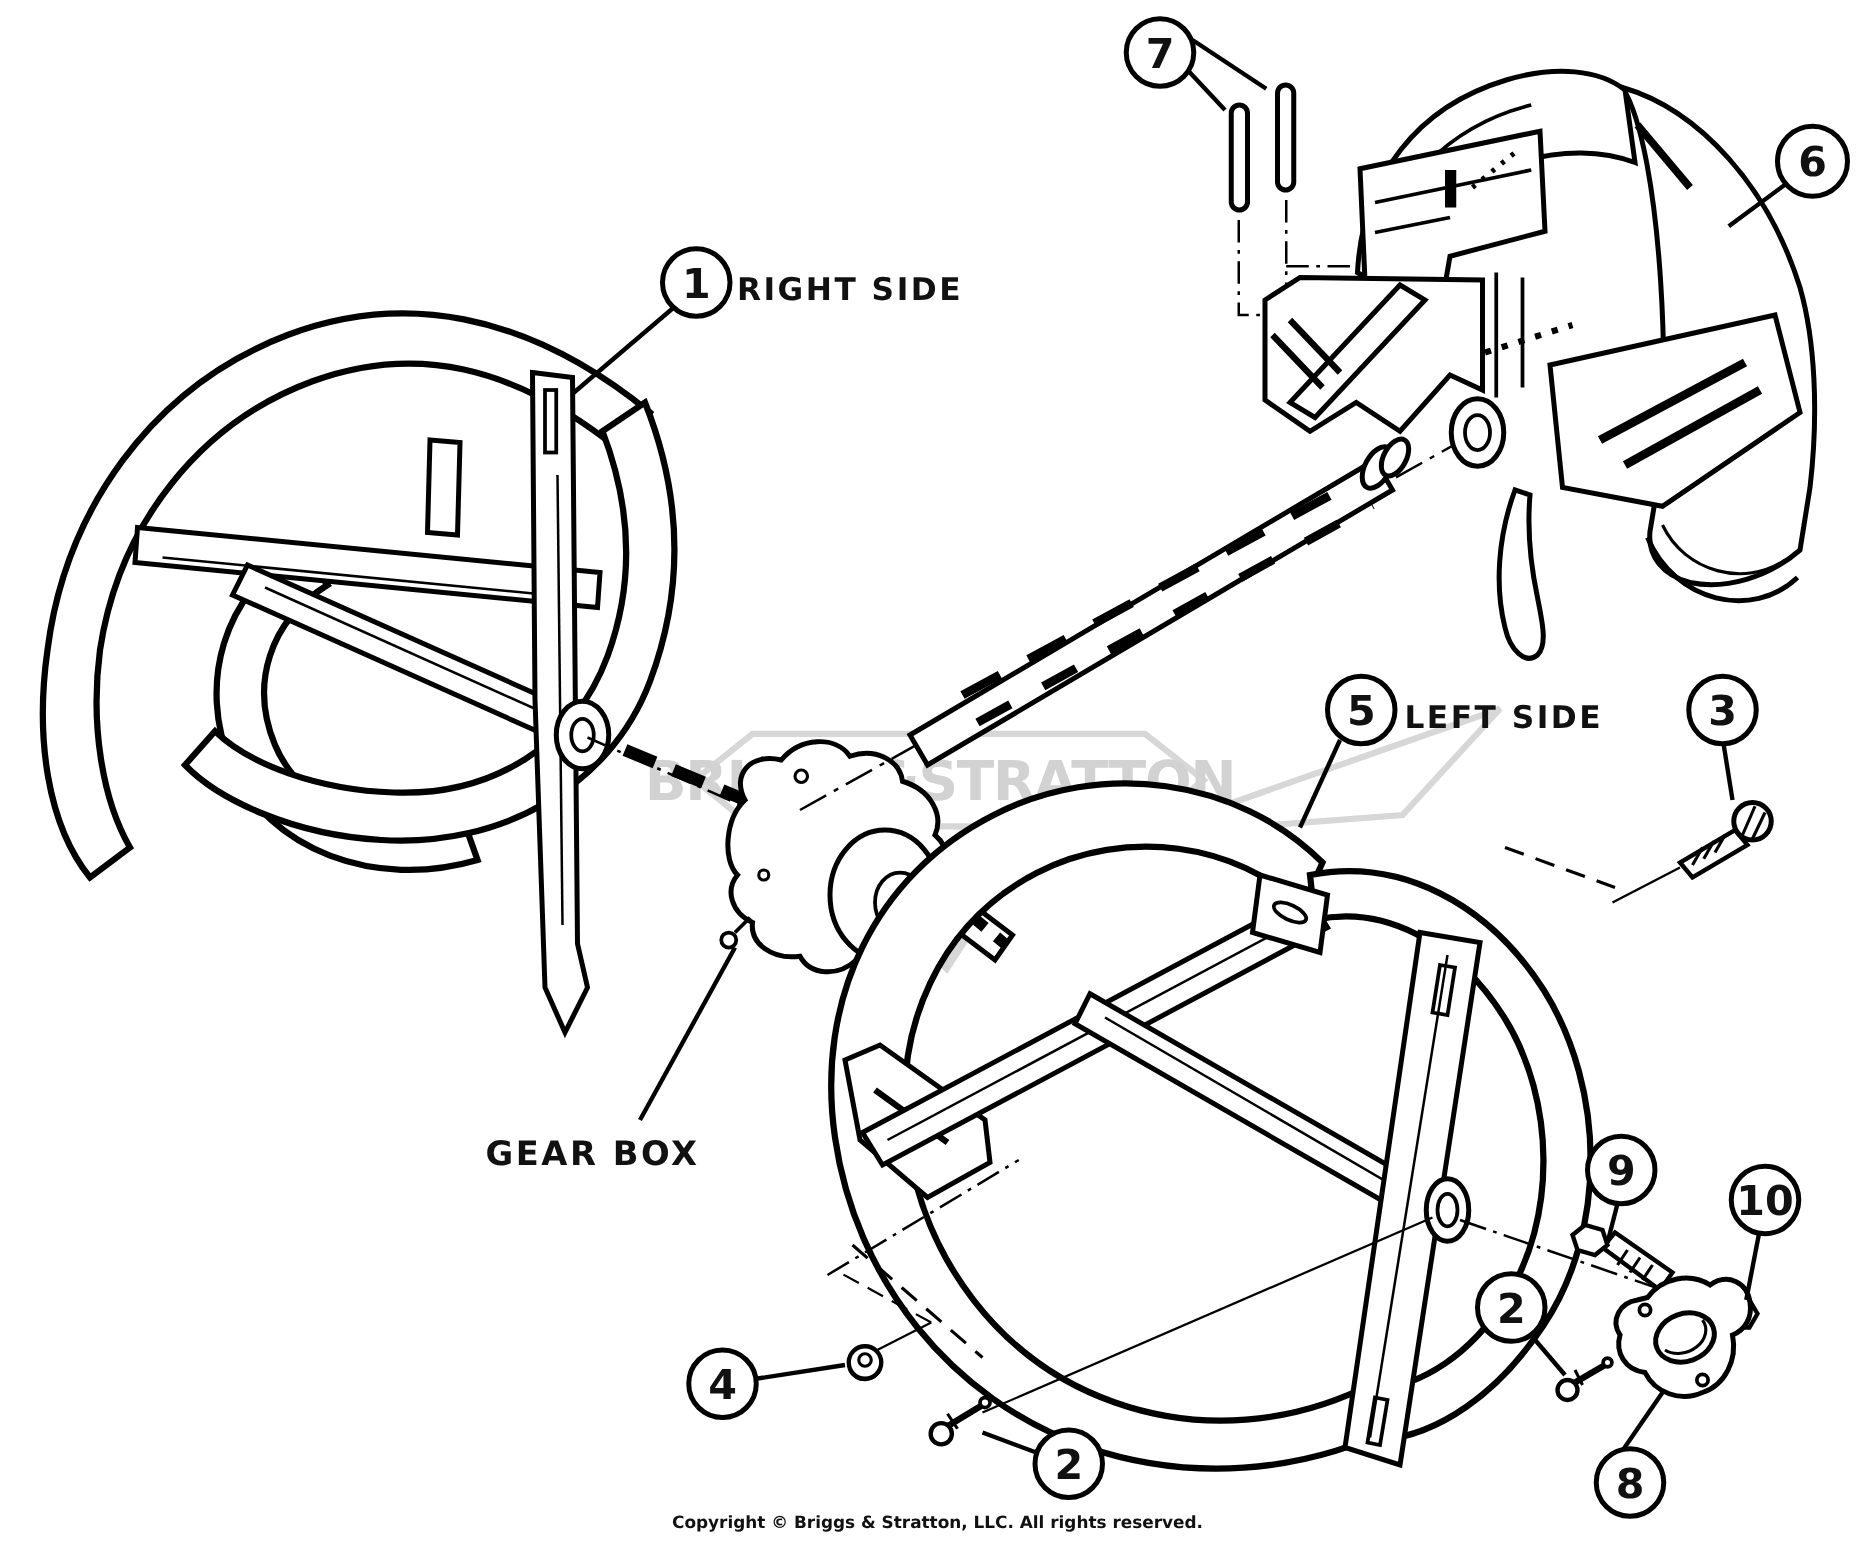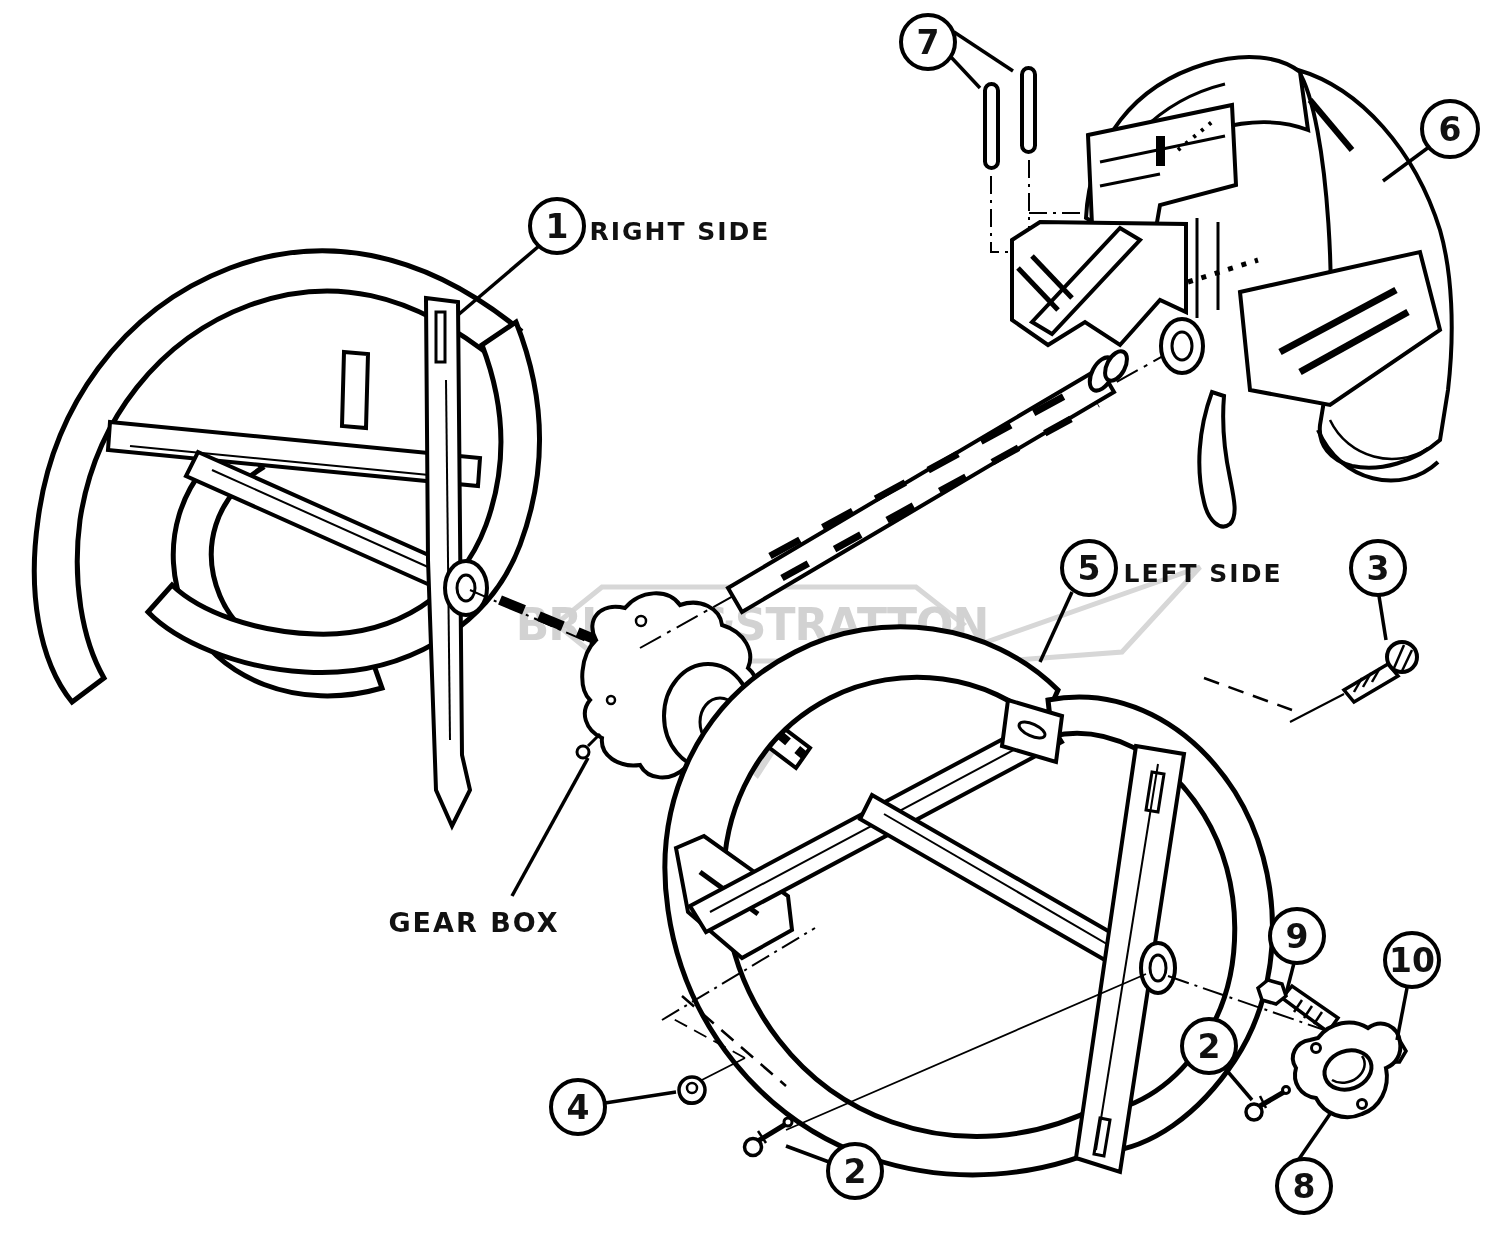--- a/index.html
+++ b/index.html
@@ -248,13 +248,14 @@
     </g>
   </g>
 
   <g>
     <text class="part-label" x="680" y="240" text-anchor="middle">RIGHT SIDE</text>
     <text class="part-label" x="1203" y="582" text-anchor="middle">LEFT SIDE</text>
     <text class="gear-label" x="474" y="932" text-anchor="middle">GEAR BOX</text>
   </g>
 </svg>
 
+<div class="copyright">Copyright © Briggs &amp; Stratton, LLC. All rights reserved.</div>
 </div>
 
 </body></html>

